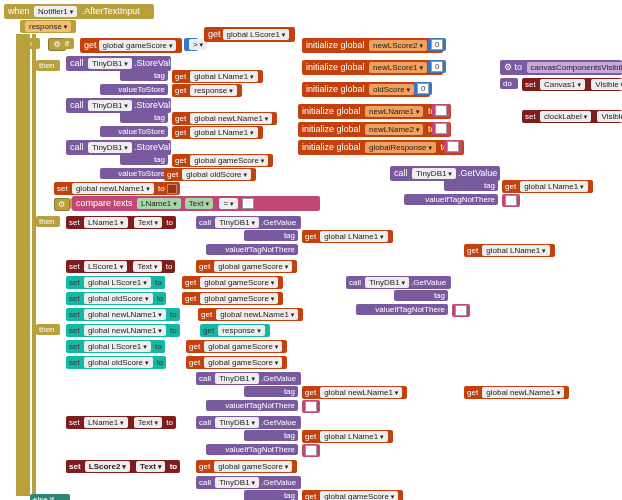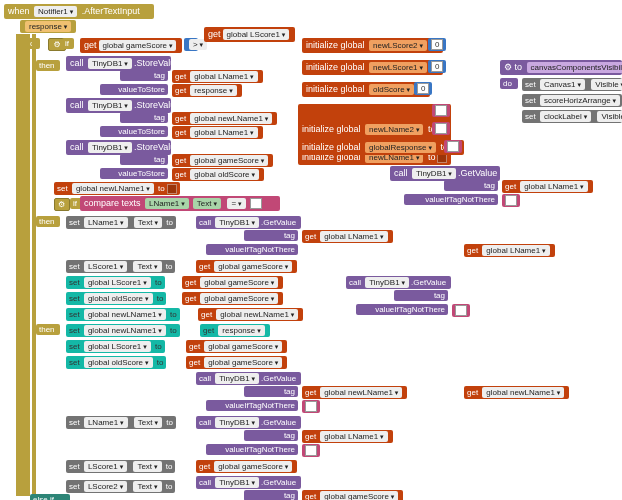--- a/index.html
+++ b/index.html
@@ -3,21 +3,21 @@
 <meta charset="utf-8">
 <style>
 * { box-sizing: border-box; margin: 0; padding: 0; font-family: Arial, sans-serif; }
 body { background: #fff; width: 622px; height: 500px; overflow: hidden; position: relative; }
 .canvas { position: absolute; top: 0; left: 0; width: 800px; height: 700px; background: #fff; }
 .blk { position: absolute; font-size: 9px; color: #fff; white-space: nowrap; border-radius: 2px; padding: 2px 4px; }
 .mustard { background: #b8a03d; }
 .purple { background: #7a5a9e; }
 .orange { background: #c2410c; }
 .blue { background: #3976c4; }
-.green { background: #737373; }
+.green { background: #7f1d1d; }
 .teal { background: #2d8577; }
 .pink { background: #c14876; }
 .beige { background: #14b8a6; color: #333; }
 .dd { display: inline-block; background: #eee; color: #222; border-radius: 2px; padding: 1px 4px; margin: 0 2px; font-size: 8px; }
 .dd::after { content: " ▾"; font-size: 7px; }
 .socket { display: inline-block; width: 10px; height: 10px; background: rgba(0,0,0,0.2); border: 1px solid rgba(255,255,255,0.4); vertical-align: middle; margin-left: 2px; }
 .txtbox { display: inline-block; background: #fff; color: #333; border: 1px solid #999; padding: 0 3px; min-width: 12px; height: 11px; font-size: 8px; vertical-align: middle; }
 
 .strip { position: absolute; left: 0; width: 14px; background: #b8a03d; }
 
@@ -58,43 +58,40 @@
   <span>initialize global</span> <span class="dd" style="background:#f0a060;">newLScore1</span> <span>to</span>
 </div>
 <div class="blk blue mini" style="top:60px;left:428px;"><span class="txtbox">0</span></div>
 
 <div class="blk orange" style="top:82px;left:302px;">
   <span>initialize global</span> <span class="dd" style="background:#f0a060;">oldScore</span> <span>to</span>
 </div>
 <div class="blk blue mini" style="top:82px;left:414px;"><span class="txtbox">0</span></div>
 
 <div class="blk orange" style="top:104px;left:298px;">
-  <span>initialize global</span> <span class="dd" style="background:#f0a060;margin-top:46px;">newLName1</span> <span>to</span><span class="socket"></span>
+  <span>initialize global</span> <span class="dd" style="background:#f0a060;">newLName1</span> <span>to</span><span class="socket"></span>
 </div>
 <div class="blk pink mini" style="top:104px;left:432px;"><span class="txtbox"></span></div>
 
 <div class="blk orange" style="top:122px;left:298px;">
   <span>initialize global</span> <span class="dd" style="background:#f0a060;text-align:center;">newLName2</span> <span>to</span><span class="socket"></span>
 </div>
 <div class="blk pink mini" style="top:122px;left:432px;"><span class="txtbox"></span></div>
 
 <div class="blk orange" style="top:140px;left:298px;">
   <span>initialize global</span> <span class="dd" style="background:#f0a060;">globalResponse</span> <span>to</span><span class="socket"></span>
 </div>
 <div class="blk pink mini" style="top:140px;left:444px;"><span class="txtbox"></span></div>
 
 <div class="blk purple" style="top:60px;left:500px;width:122px;">
   ⚙ <span>to</span> <span class="dd" style="background:#c9a8e0;">canvasComponentsVisibility</span> 
 </div>
 <div class="blk purple mini" style="top:78px;left:500px;width:18px;"><span>do</span></div>
 <div class="blk green mini" style="top:78px;left:522px;width:100px;">
   <span>set</span> <span class="dd">Canvas1</span> <span class="dd">Visible</span>  
-</div>
-<div class="blk green mini" style="top:94px;left:522px;width:100px;">
-  <span>set</span> <span class="dd">scoreHorizArrange</span>   
 </div>
 <div class="blk green mini" style="top:110px;left:522px;width:100px;">
   <span>set</span> <span class="dd">clockLabel</span> <span class="dd">Visible</span>  
 </div>
 
 <div class="blk mustard mini" style="top:60px;left:36px;width:24px;"><span>then</span></div>
 
 <div class="blk purple" style="top:56px;left:66px;width:105px;">
   <span>call</span> <span class="dd">TinyDB1</span><span>.StoreValue</span>
 </div>
@@ -110,37 +107,37 @@
 <div class="blk orange mini" style="top:112px;left:172px;"><span>get</span> <span class="dd">global newLName1</span></div>
 <div class="blk purple mini" style="top:126px;left:100px;width:68px;text-align:right;"><span>valueToStore</span></div>
 <div class="blk orange mini" style="top:126px;left:172px;"><span>get</span> <span class="dd">global LName1</span></div>
 
 <div class="blk purple" style="top:140px;left:66px;width:105px;">
   <span>call</span> <span class="dd">TinyDB1</span><span>.StoreValue</span>
 </div>
 <div class="blk purple mini" style="top:154px;left:120px;width:48px;text-align:right;"><span>tag</span></div>
 <div class="blk orange mini" style="top:154px;left:172px;"><span>get</span> <span class="dd">global gameScore</span></div>
 <div class="blk purple mini" style="top:168px;left:100px;width:68px;text-align:right;"><span>valueToStore</span></div>
-<div class="blk orange mini" style="top:168px;left:172px;"><span>get</span> <span class="dd">global oldScore</span></div>
+<div class="blk orange mini" style="top:168px;left:164px;"><span>get</span> <span class="dd">global oldScore</span></div>
 
 <div class="blk orange mini" style="top:182px;left:54px;">
   <span>set</span> <span class="dd">global newLName1</span> <span>to</span><span class="socket"></span>
 </div>
 
 <div class="blk purple" style="top:166px;left:390px;width:110px;">
   <span>call</span> <span class="dd">TinyDB1</span><span>.GetValue</span>
 </div>
 <div class="blk purple mini" style="top:180px;left:444px;width:54px;text-align:right;"><span>tag</span></div>
 <div class="blk orange mini" style="top:180px;left:502px;"><span>get</span> <span class="dd">global LName1</span></div>
 <div class="blk purple mini" style="top:194px;left:404px;width:94px;text-align:right;"><span>valueIfTagNotThere</span></div>
 <div class="blk pink mini" style="top:194px;left:502px;"><span class="txtbox"></span></div>
 
 <div class="blk mustard mini" style="top:198px;left:54px;width:16px;border:1px solid #8a7a2d;">⚙</div>
 <div class="blk mustard mini" style="top:198px;left:70px;width:12px;"><span>if</span></div>
-<div class="blk pink" style="top:196px;left:80px;width:200px;">
+<div class="blk pink" style="top:196px;left:72px;width:248px;">
   <span>compare texts</span> <span class="dd" style="background:#a8d4a8;color:#222;">LName1</span><span class="dd" style="background:#a8d4a8;color:#222;">Text</span> <span class="dd">=</span> <span class="txtbox"></span>
 </div>
 
 <div class="blk mustard mini" style="top:216px;left:36px;width:24px;"><span>then</span></div>
 <div class="blk green mini" style="top:216px;left:66px;">
   <span>set</span> <span class="dd">LName1</span> <span class="dd">Text</span> <span>to</span>
 </div>
 <div class="blk purple mini" style="top:216px;left:196px;width:105px;"><span>call</span> <span class="dd">TinyDB1</span><span>.GetValue</span></div>
 <div class="blk purple mini" style="top:230px;left:244px;width:54px;text-align:right;"><span>tag</span></div>
 <div class="blk orange mini" style="top:230px;left:302px;"><span>get</span> <span class="dd">global LName1</span></div>
@@ -200,21 +197,21 @@
 <div class="blk purple mini" style="top:430px;left:244px;width:54px;text-align:right;"><span>tag</span></div>
 <div class="blk orange mini" style="top:430px;left:302px;"><span>get</span> <span class="dd">global LName1</span></div>
 <div class="blk purple mini" style="top:444px;left:206px;width:92px;text-align:right;"><span>valueIfTagNotThere</span></div>
 <div class="blk pink mini" style="top:444px;left:302px;"><span class="txtbox"></span></div>
 
 <div class="blk green mini" style="top:460px;left:66px;">
   <span>set</span> <span class="dd">LScore1</span> <span class="dd">Text</span> <span>to</span>
 </div>
 <div class="blk orange mini" style="top:460px;left:196px;"><span>get</span> <span class="dd">global gameScore</span></div>
 
-<div class="blk green mini" style="top:480px;left:66px;">
+<div class="blk green mini" style="top:460px;left:66px;font-weight:bold;">
   <span>set</span> <span class="dd">LScore2</span> <span class="dd">Text</span> <span>to</span>
 </div>
 <div class="blk purple mini" style="top:476px;left:196px;width:105px;"><span>call</span> <span class="dd">TinyDB1</span><span>.GetValue</span></div>
 <div class="blk purple mini" style="top:490px;left:244px;width:54px;text-align:right;"><span>tag</span></div>
 <div class="blk orange mini" style="top:490px;left:302px;"><span>get</span> <span class="dd">global gameScore</span></div>
 
 <div class="strip" style="top:34px;height:462px;left:16px;"></div>
 <div class="strip" style="top:34px;height:462px;left:32px;width:4px;"></div>
 
 <div class="blk teal mini" style="top:494px;left:30px;width:40px;"><span>else if</span></div>

